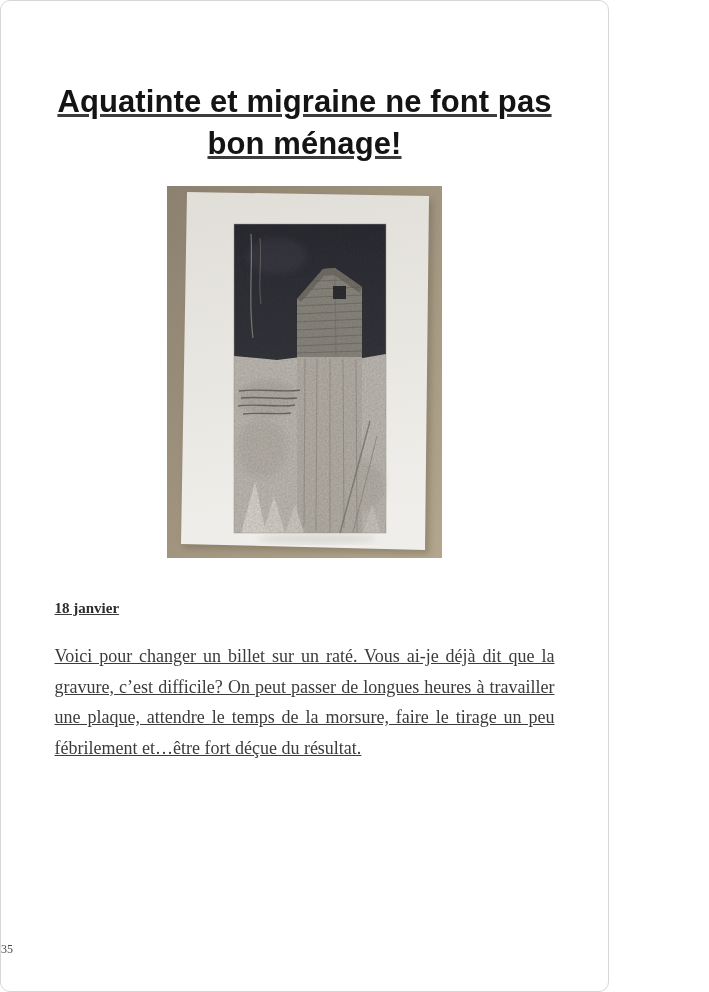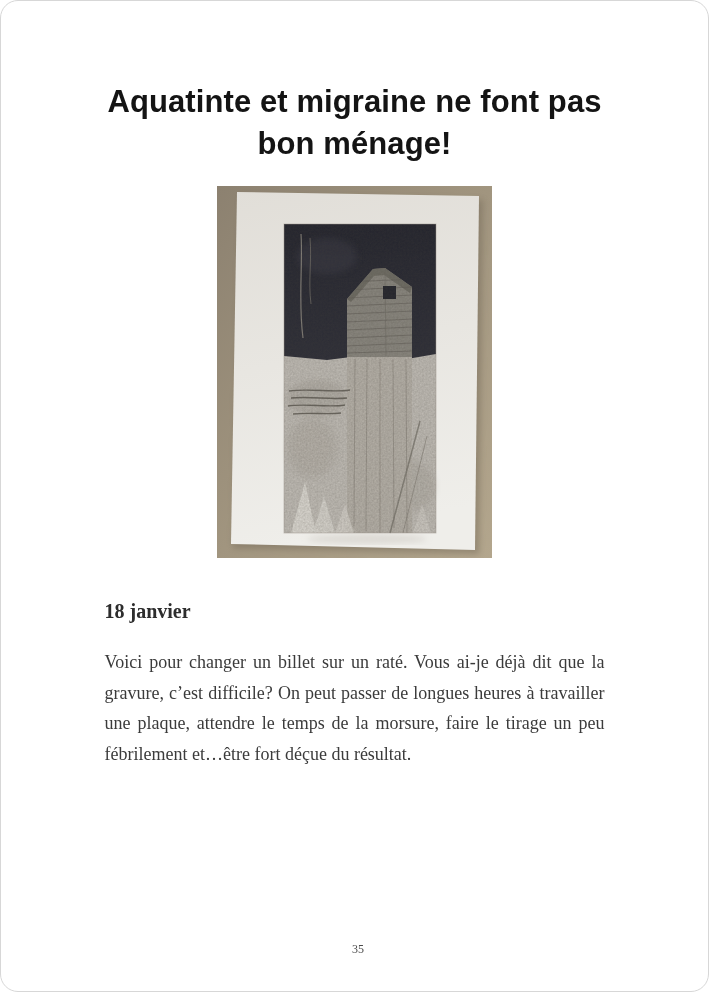--- a/index.html
+++ b/index.html
@@ -3,26 +3,27 @@
 <meta charset="utf-8">
 <style>
   * { margin: 0; padding: 0; box-sizing: border-box; }
   html, body { background: #ffffff; }
   body {
     width: 709px; height: 992px;
     font-family: "Liberation Serif", serif;
     color: #3c3c3c;
   }
   .page {
-    width: 709px; height: 992px;
+    width: 609px; height: 992px;
     background: #ffffff;
     border: 1px solid #d7d7d7;
-    border-radius: 18px;
+    border-radius: 10px;
     position: relative;
     overflow: hidden;
+    text-decoration: underline;
   }
   .title {
     width: 550px;
     margin: 80px auto 0;
     text-align: center;
     font-family: "Liberation Sans", sans-serif;
     font-weight: 700;
     font-size: 31px;
     line-height: 1.34;
     color: #141414;
@@ -31,37 +32,37 @@
   .print-figure {
     width: 275px;
     margin: 22px auto 0;
   }
   .print-figure svg { display: block; }
   .article {
     width: 500px;
     margin: 42px auto 0;
   }
   .article h2 {
-    font-size: 20px;
+    font-size: 15px;
     font-weight: 700;
     color: #2d2d2d;
     margin-bottom: 24px;
   }
   .article p {
     font-size: 18px;
     line-height: 1.7;
     text-align: justify;
     color: #3b3b3b;
     margin-bottom: 26px;
     margin-top: 8px;
   }
   .page-footer {
     position: absolute;
-    left: 7px; right: 0; bottom: 34px;
-    text-align: center;
+    left: 0; right: 0; bottom: 34px;
+    text-align: left;
   }
   .page-footer span {
     font-size: 12px;
     color: #4a4a4a;
   }
 </style>
 </head>
 <body>
 
 <div class="page">

